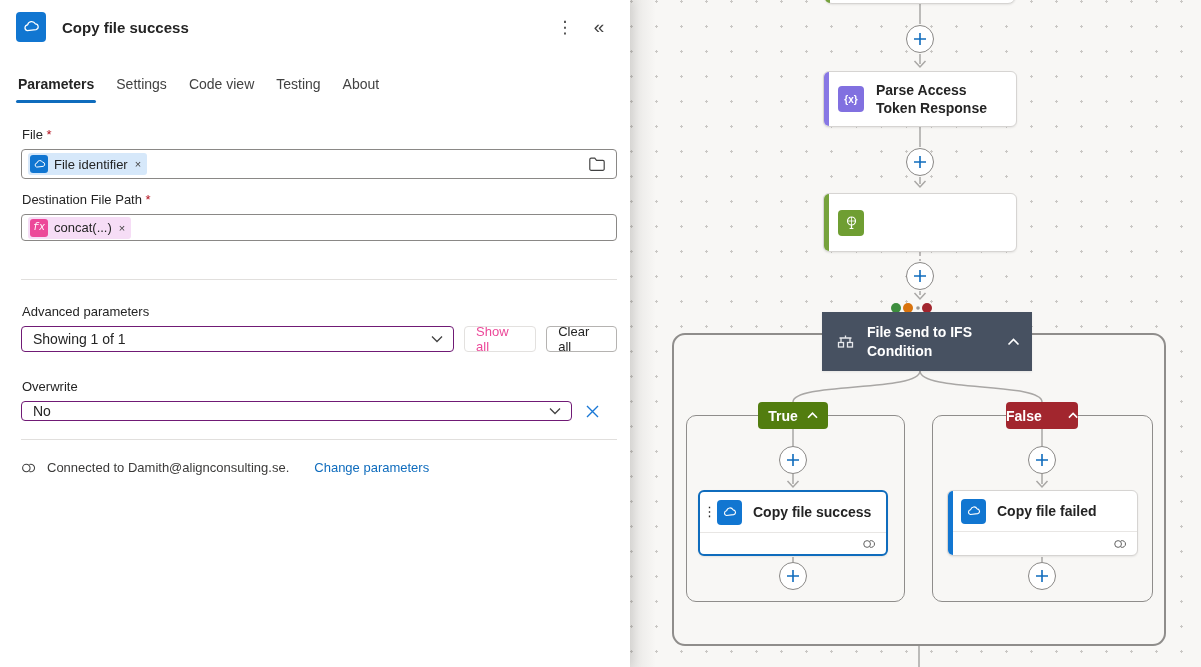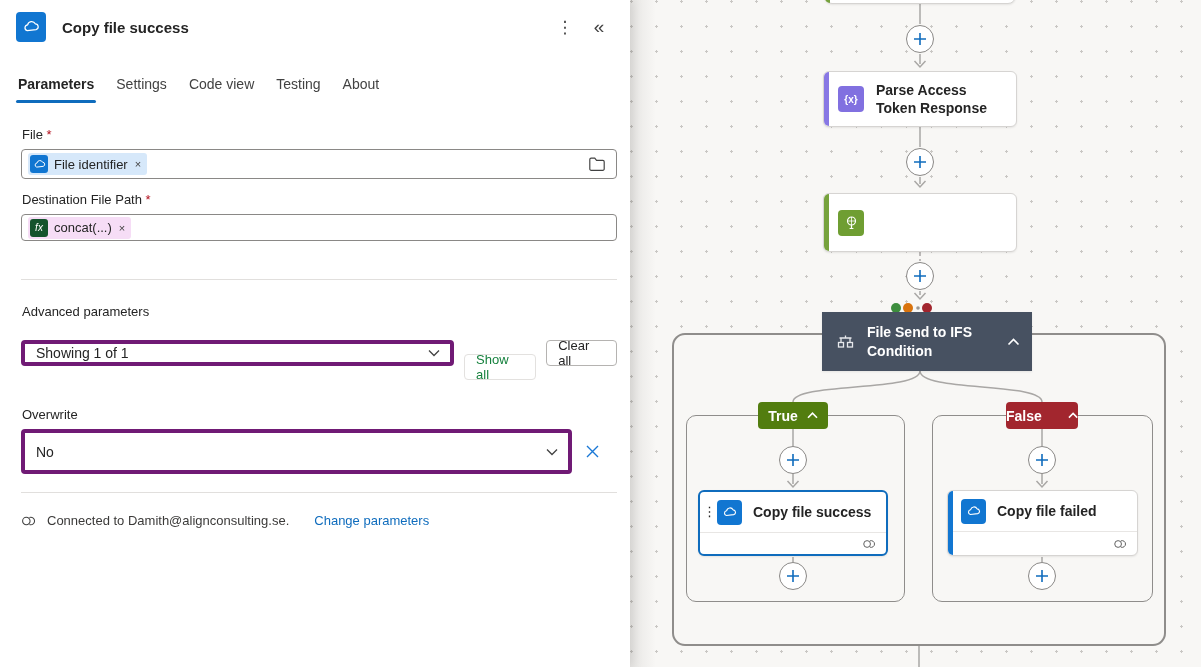--- a/index.html
+++ b/index.html
@@ -26,36 +26,36 @@
   .tinput { border:1px solid #8a8886; border-radius:4px; height:30px; display:flex;
             align-items:center; padding:0 6px; background:#fff; }
   .tinput.short { height:27px; margin-top:0; }
   .token { display:inline-flex; align-items:center; border-radius:3px; padding:2px 6px 2px 2px;
            font-size:13px; gap:6px; }
   .token.blue { background:#d6e8fa;text-align:right; }
   .token.pink { background:#f6ddf6; }
   .token-icon { width:18px; height:18px; border-radius:3px; display:flex; align-items:center;
                 justify-content:center; flex:none; }
   .token-icon.onedrive { background:#1176d1; }
-  .token-icon.fx { background:#14532d; color:#fff; font-style:italic; font-size:10px;
-                   font-family:Liberation Sans, sans-serif; }
+  .token-icon.fx { background:#ec4899; color:#fff; font-style:italic; font-size:10px;
+                   font-family:Liberation Mono, monospace; }
   .token-x { color:#424242; font-size:11px; margin-left:1px; cursor:pointer; }
   .tinput .trail { margin-left:auto; display:flex; align-items:center; padding-right:4px; }
   .divider { height:1px; background:#e1dfdd; }
   .divider.d1 { margin-top:38px; }
   .divider.d2 { margin-top:18px; }
   .adv-row { display:flex; gap:10px; margin-top:7px; align-items:center; }
-  .select { border:4px solid #701a75; border-radius:4px; height:26px; display:flex;
+  .select { border:1px solid #701a75; border-radius:4px; height:26px; display:flex;
             align-items:center; justify-content:space-between; padding:0 10px 0 11px;
             font-size:14px; background:#fff; cursor:pointer; }
   .select.adv { width:441px; }
-  .select.ow { width:551px; height:45px; }
+  .select.ow { width:551px; height:20px; }
   .btn { border:1px solid #b5b3b1; border-radius:4px; height:26px; padding:0 11px; font-size:13px;
          background:#fff; display:flex; align-items:center; cursor:pointer; color:#242424; }
-  .btn.disabled { color:#15803d; border-color:#e3e1df; cursor:default;margin-top:28px; }
+  .btn.disabled { color:#ec4899; border-color:#e3e1df; cursor:default; }
   .ow-row { display:flex; align-items:center; gap:13px; margin-top:7px; }
   .x-remove { color:#1a78d6; cursor:pointer; display:flex; }
   .conn-row { display:flex; align-items:center; margin-top:20px; font-size:13px; color:#3b3a39;text-align:center; }
   .conn-row .conn-ico { margin-right:10px; display:flex; }
   .link { color:#0f6cbd; margin-left:25px; cursor:pointer; }
 
   
   .canvas { position:absolute; left:630px; top:0; width:571px; height:667px; background:#f8f7f5;
             background-image:radial-gradient(circle, #c9c7c4 1px, rgba(0,0,0,0) 1.4px);
             background-size:25px 25px; background-position:14px 14px; }

